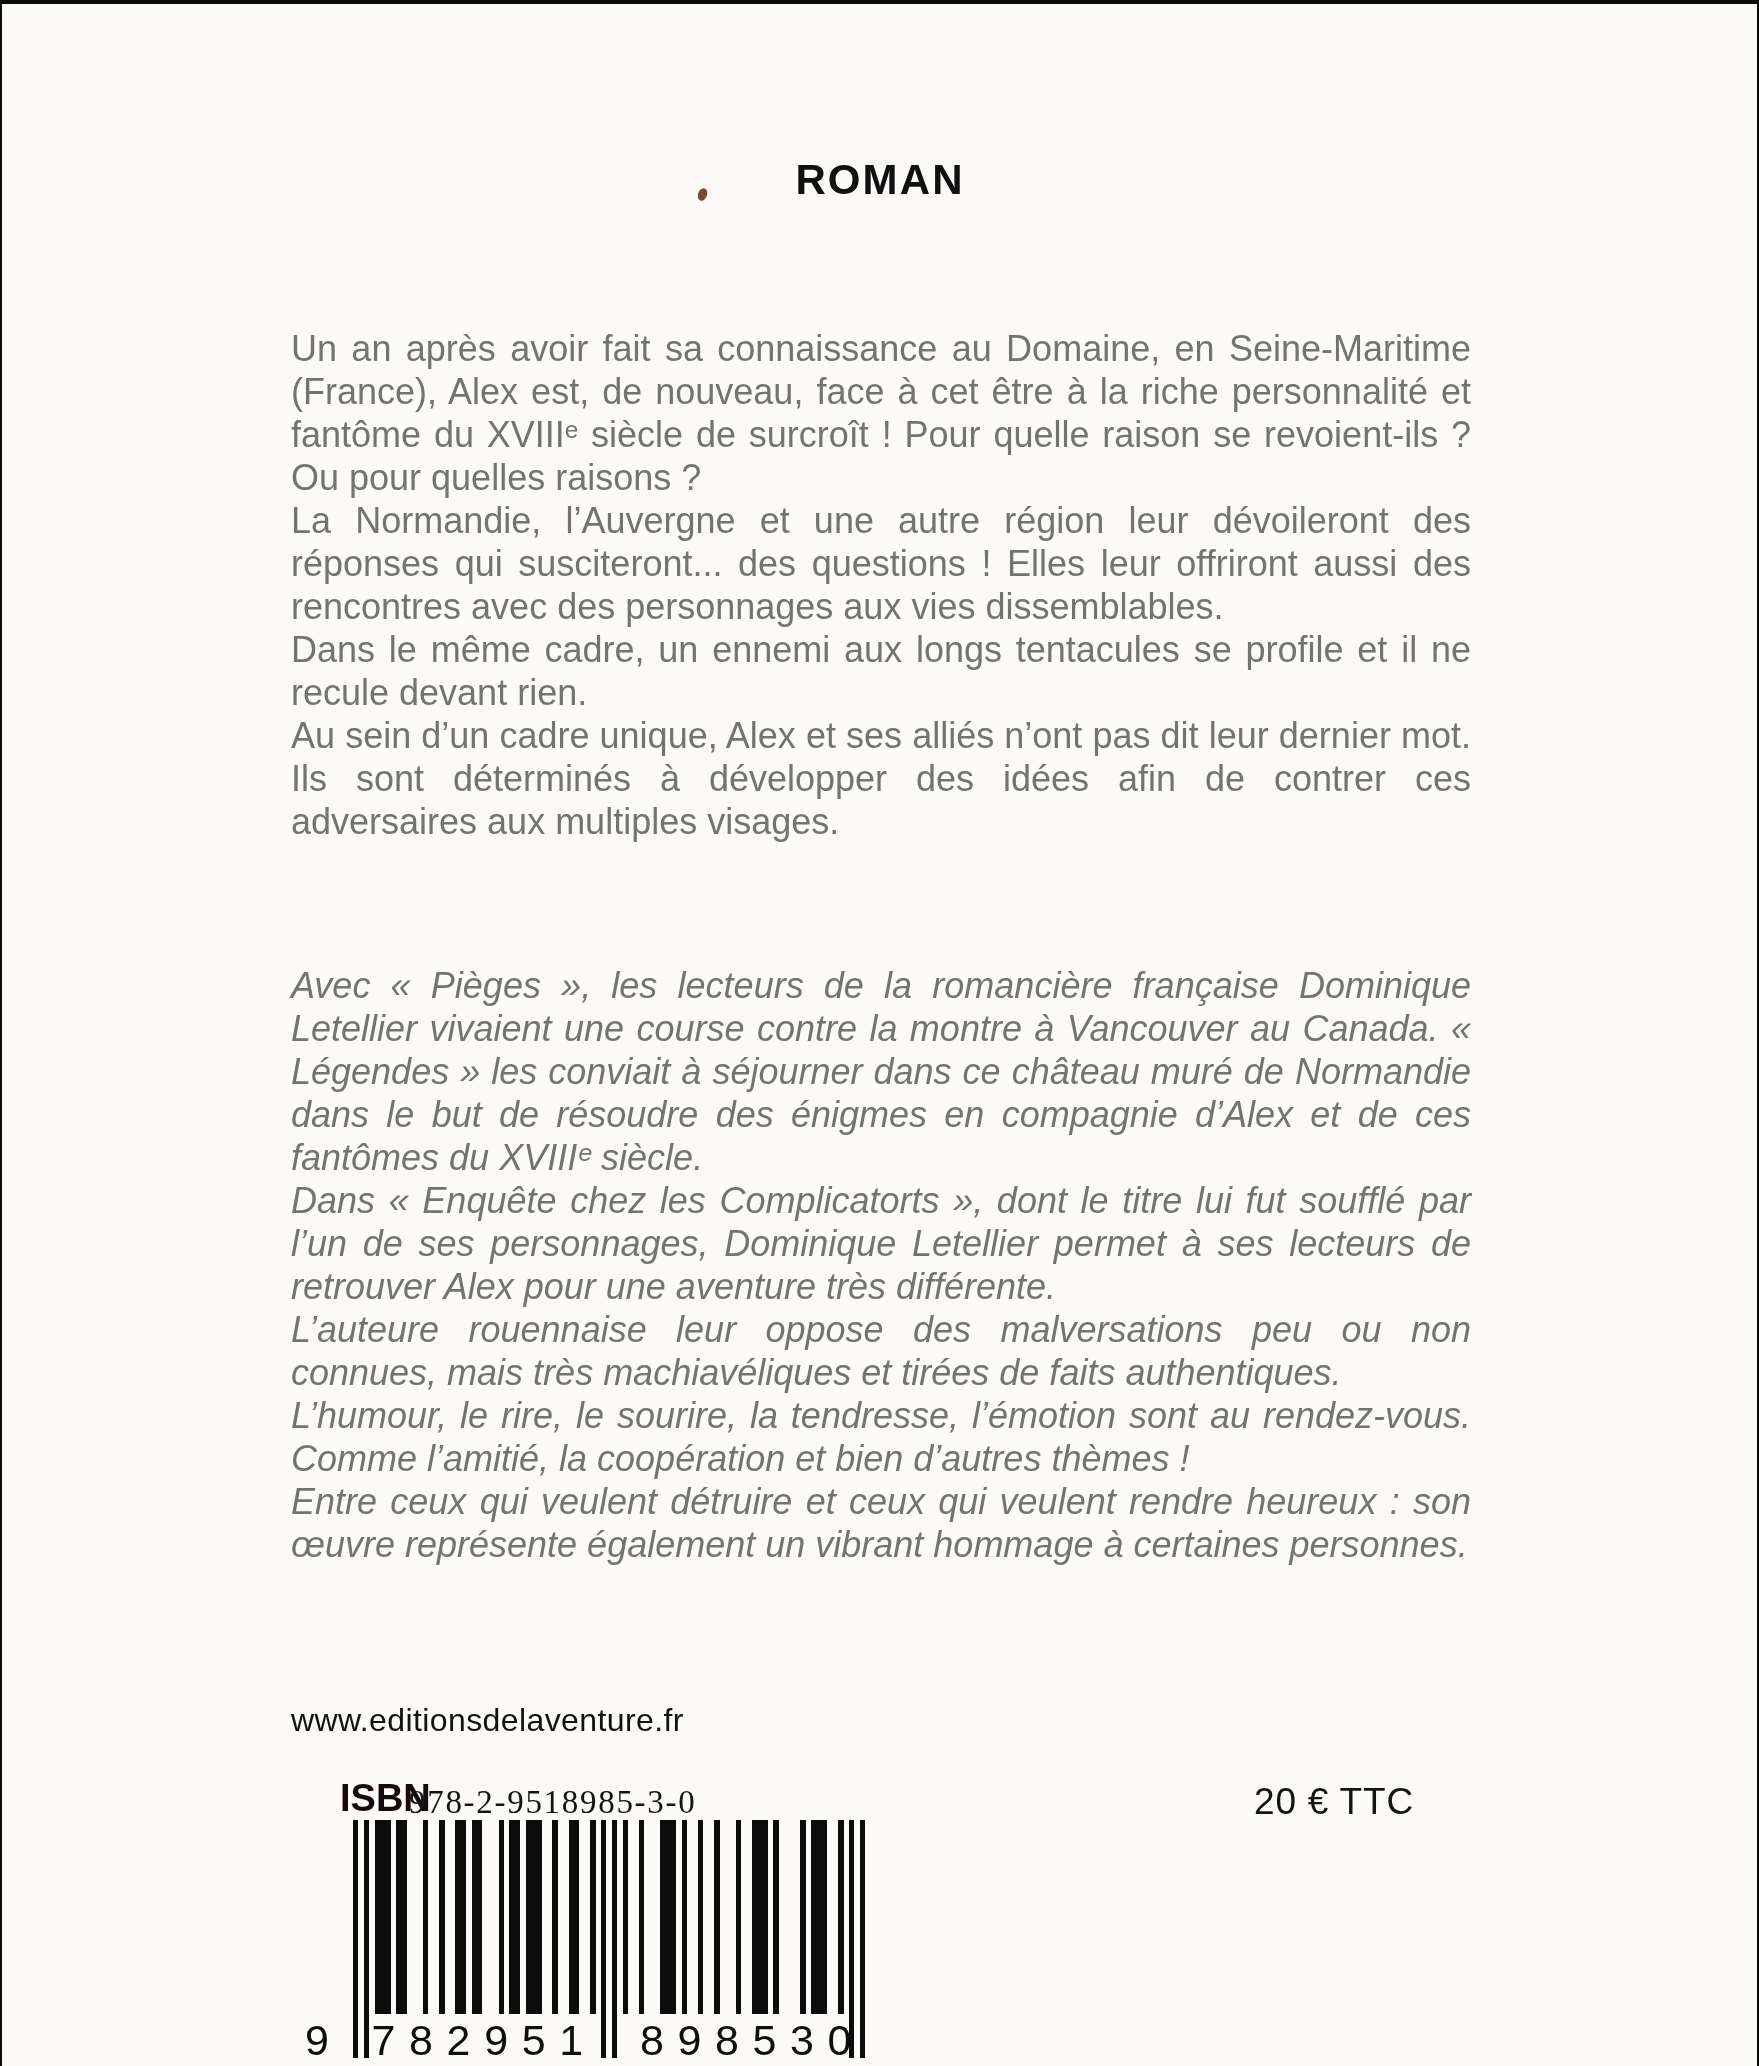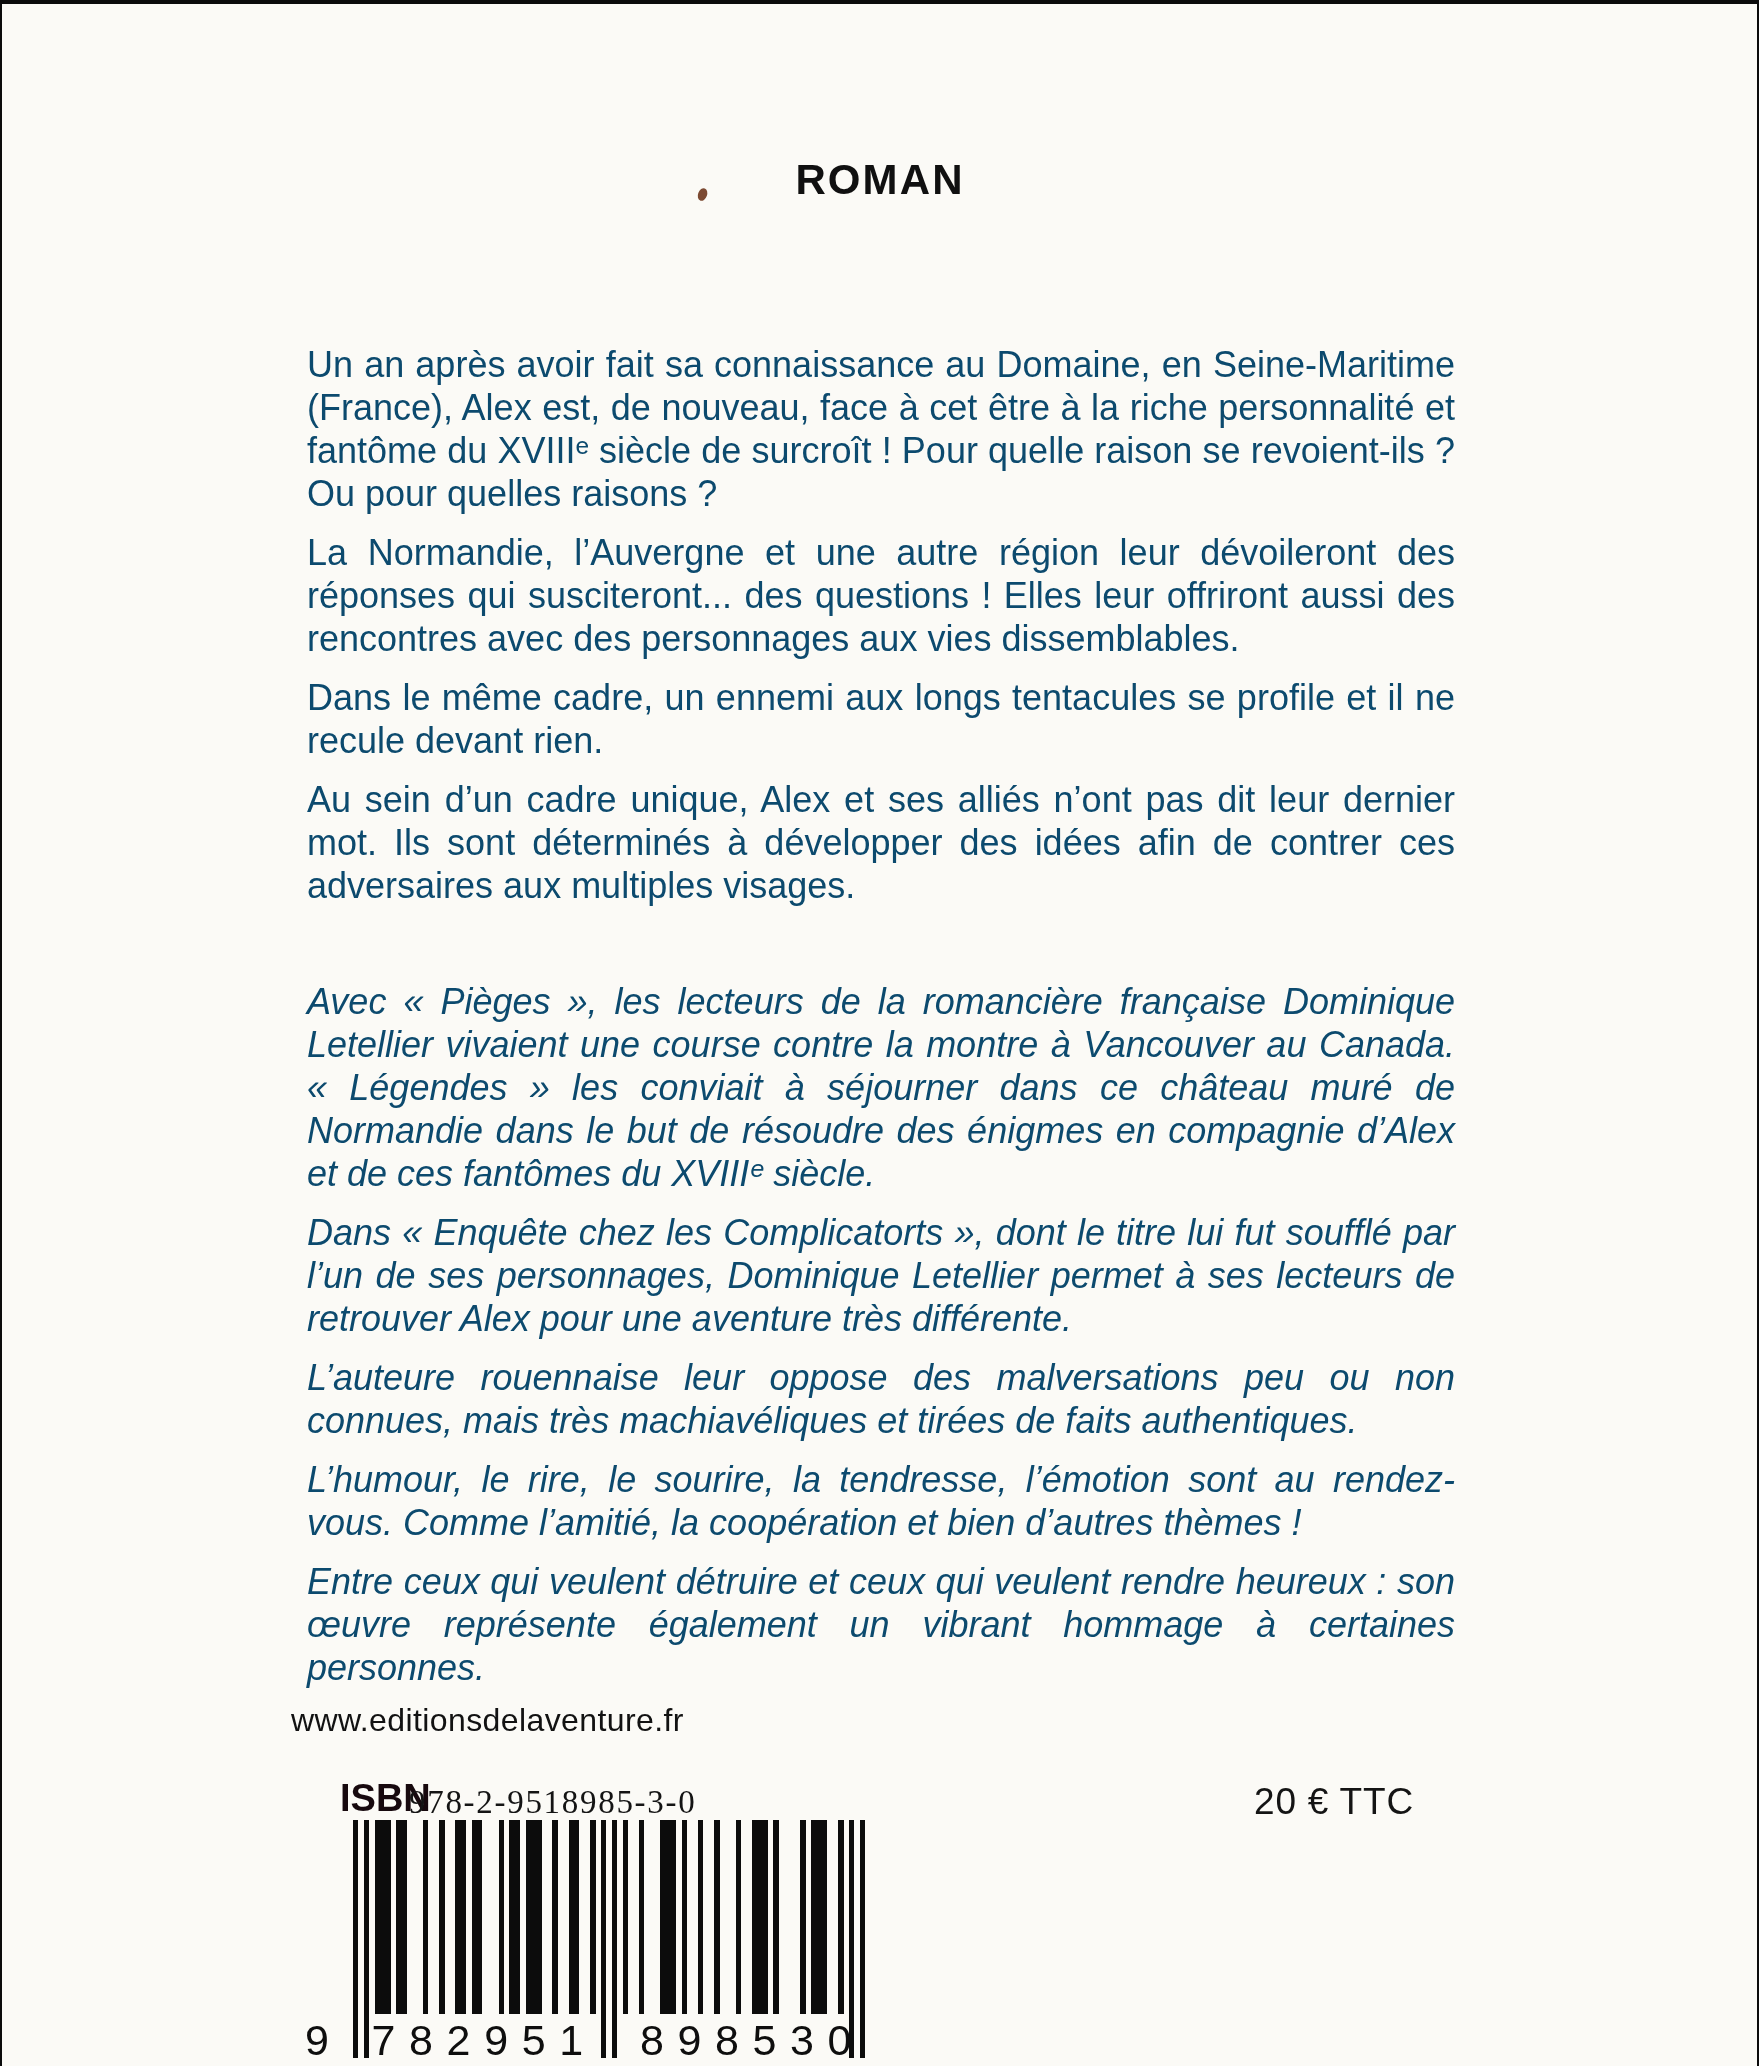--- a/index.html
+++ b/index.html
@@ -20,24 +20,24 @@
   .category{
     position:absolute;top:156px;left:0;width:100%;
     text-align:center;
     font-size:42px;font-weight:bold;letter-spacing:2.1px;
     color:#101010;
   }
   .textcol{position:absolute;left:291px;width:1180px;}
   .synopsis{top:327px;}
   .review{top:964px;font-style:italic;}
   .textcol p{
-    margin:16px;
+    margin:0;
     font-size:36px;line-height:43px;
     text-align:justify;
-    color:#0c4a6e;
+    color:#737373;
   }
   .website{
     position:absolute;left:291px;top:1702px;
     font-size:32px;color:#121212;letter-spacing:0.4px;
   }
   .isbn-label{
     position:absolute;left:300px;top:1777px;
     font-size:38px;font-weight:bold;color:#17090e;margin-left:40px;
   }
   .isbn-number{

